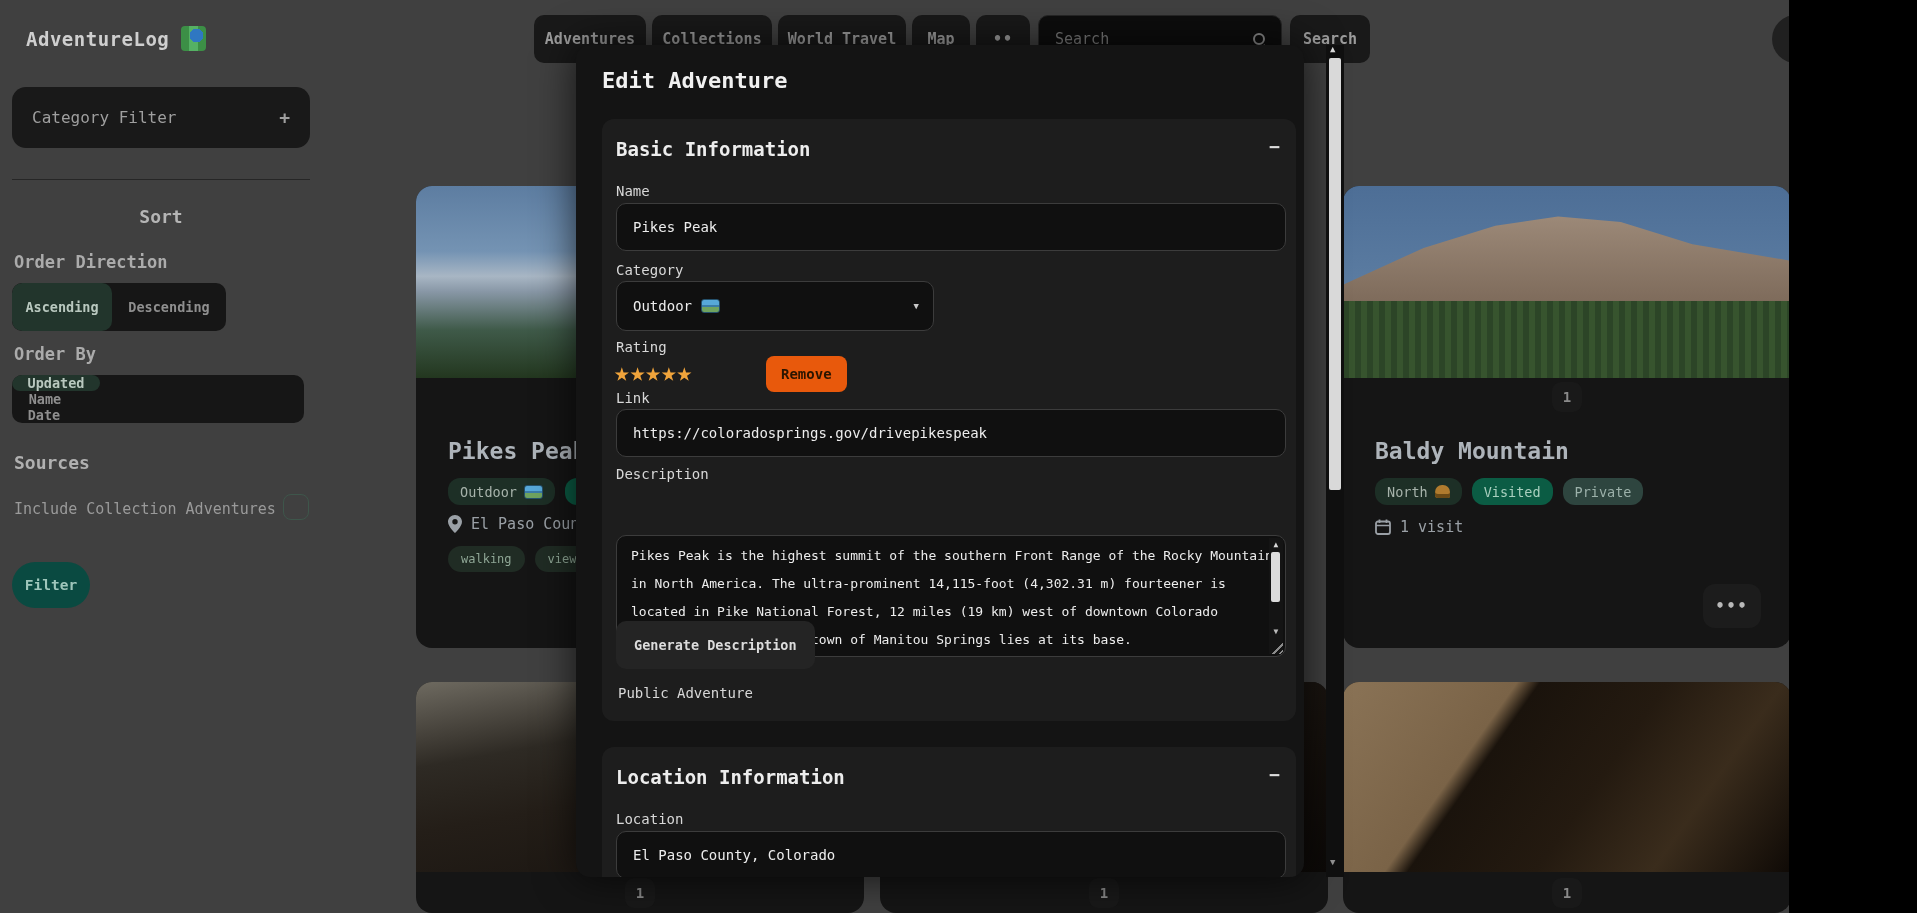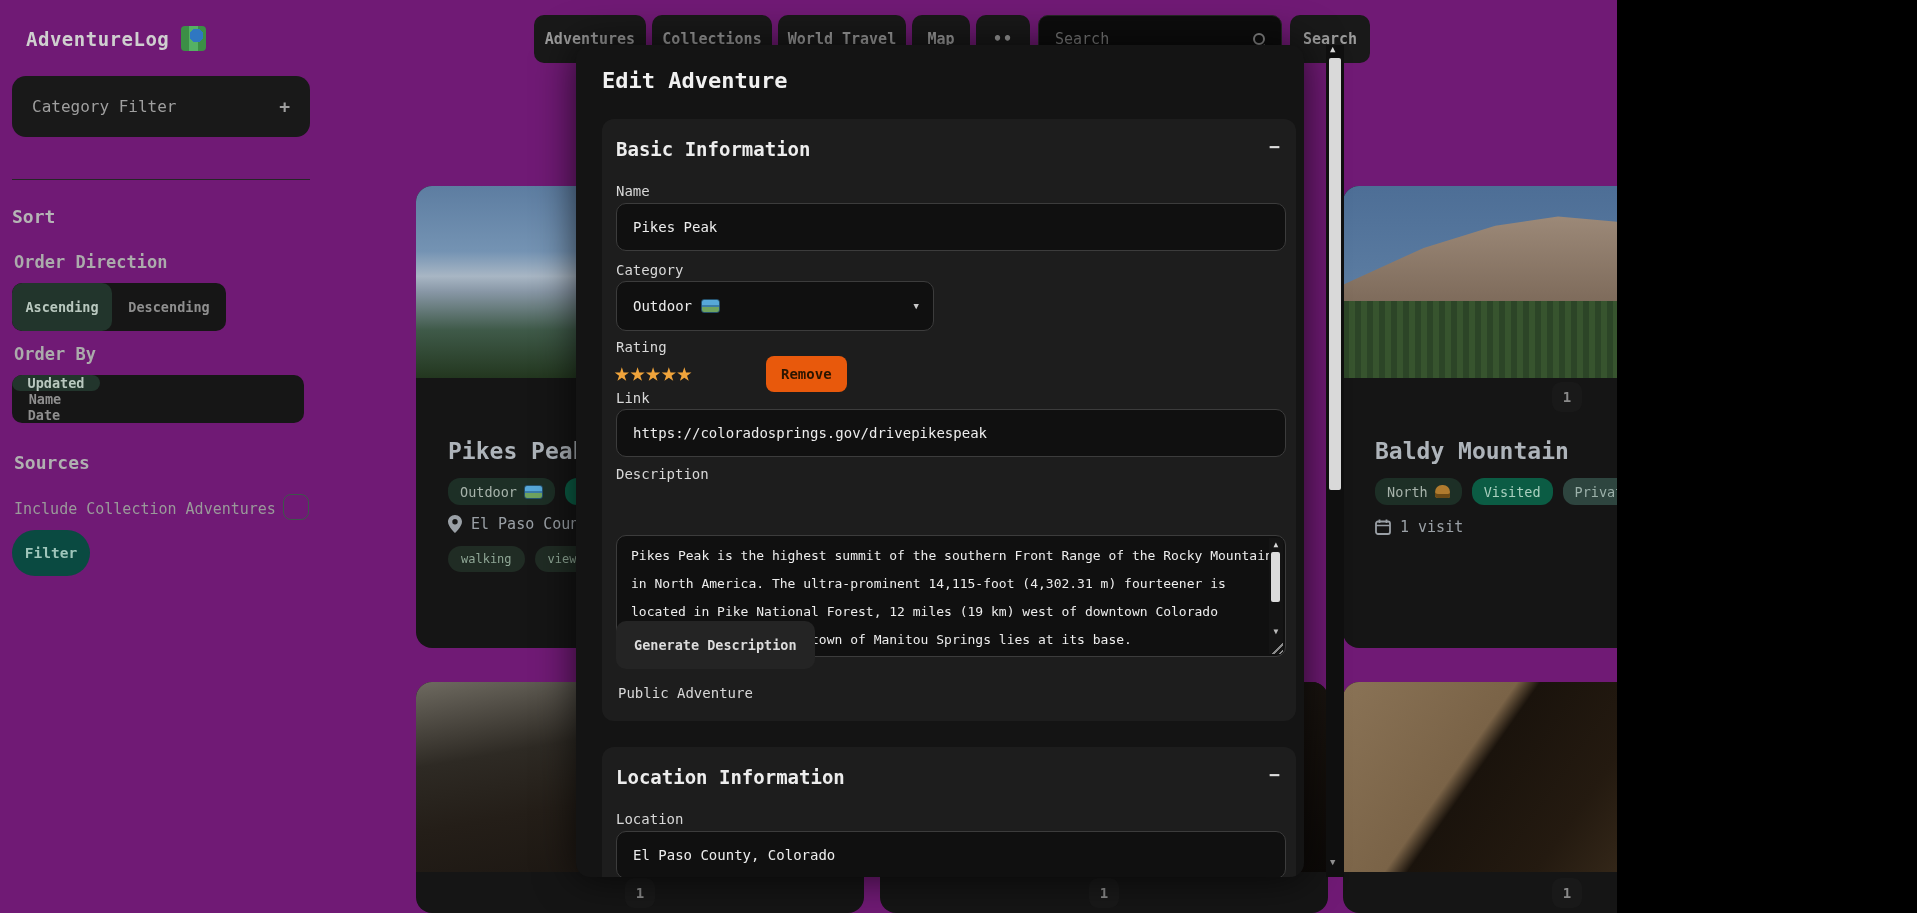--- a/index.html
+++ b/index.html
@@ -1,18 +1,18 @@
 <!DOCTYPE html>
 <html><head>
 <meta charset="utf-8">
 <style>
   * { margin:0; padding:0; box-sizing:border-box; }
   html,body { background:#000; }
   body { font-family:"DejaVu Sans Mono", monospace; }
-  #stage { position:relative; width:1617px; height:913px; background:#701a75; overflow:hidden; }
+  #stage { position:relative; width:1789px; height:913px; background:#404040; overflow:hidden; }
   .abs { position:absolute; }
 
   
   .brand-txt { font-size:19px; font-weight:bold; color:#cfcfcf; letter-spacing:.5px; }
   .ico-map { display:inline-block; width:25px; height:25px; border-radius:4px; vertical-align:middle;
     background: radial-gradient(circle at 62% 38%, #2f77c2 0 31%, transparent 32%),
                 linear-gradient(90deg,#3c8f46 0 33%,#55b164 33% 66%,#3c8f46 66%); }
   .navbtn { height:48px; border-radius:10px; background:#191919; color:#9c9c9c; font-weight:bold;
     font-size:15px; display:flex; align-items:center; justify-content:center; font-family:inherit; border:none; }
   .search-inp { height:48px; border-radius:10px; background:#0d0d0d; border:1px solid #262626;
@@ -22,21 +22,21 @@
   .mag i { position:absolute; width:2px; height:7px; background:#8a8a8a; left:10px; top:9px; transform:rotate(-45deg); display:block; }
   .avatar { width:48px; height:48px; border-radius:50%; background:#202020; color:#b9b9b9;
     font-size:19px; font-weight:bold; display:flex; align-items:center; justify-content:center; }
   .dots { letter-spacing:2px; color:#b9b9b9; font-size:15px; font-weight:bold; }
 
   
   .side-card { background:#191919; border-radius:14px; display:flex; align-items:center; justify-content:space-between; padding:0 20px; }
   .side-card .t { color:#9f9f9f; font-size:16px; }
   .side-card .plus { color:#9f9f9f; font-size:18px; font-weight:bold; cursor:pointer; }
   .hr { background:#262626; height:1px; }
-  .h-sort { color:#b5b5b5; font-size:18px; font-weight:bold; text-align:left; }
+  .h-sort { color:#b5b5b5; font-size:18px; font-weight:bold; text-align:center; }
   .h-lbl { color:#ababab; font-size:17px; font-weight:bold; }
   .tgl-group { background:#161616; border-radius:10px; display:flex; height:48px; overflow:hidden; }
   .tgl { display:flex; align-items:center; justify-content:center; font-size:13.5px; font-weight:bold;
     color:#8f8f8f; border:none; background:transparent; font-family:inherit; }
   .tgl.sel { background:#22352c; color:#b9c8bf; border-radius:10px; }
   .inc-lbl { color:#9a9a9a; font-size:15px; }
   .cbox { width:26px; height:26px; border:1.5px solid #3e564b; border-radius:8px; background:transparent; }
   .btn-filter { background:#0a4a41; color:#9fc6bb; font-weight:bold; font-size:14.5px; border:none;
     border-radius:12px; font-family:inherit; }
 
@@ -127,21 +127,21 @@
   <button class="navbtn abs" style="left:976px;top:15px;width:54px;letter-spacing:1px;">••</button>
 
   <input class="search-inp abs" style="left: 1038px; top: 15px; width: 244px;" placeholder="Search">
   <span class="abs mag" style="left:1253px;top:30px;"><i></i></span>
   <button class="navbtn abs" style="left:1290px;top:15px;width:80px;">Search</button>
 
   <div class="avatar abs" style="left:1772px;top:15px;">D</div>
   <button class="navbtn abs dots" style="left:1832px;top:15px;width:56px;">•••</button>
 
   
-  <div class="side-card abs" style="left:12px;top:76px;width:298px;height:61px;gap:38px;">
+  <div class="side-card abs" style="left:12px;top:87px;width:298px;height:61px;gap:38px;">
     <span class="t">Category Filter</span>
     <span class="plus">+</span>
   </div>
 
   <div class="hr abs" style="left:12px;top:179px;width:298px;"></div>
 
   <div class="h-sort abs" style="left:12px;top:206px;width:298px;">Sort</div>
 
   <div class="h-lbl abs" style="left:14px;top:252px;">Order Direction</div>
   <div class="tgl-group abs" style="left:12px;top:283px;width:214px;">
@@ -154,21 +154,21 @@
     <button class="tgl sel" style="width:88px;">Updated</button>
     <button class="tgl" style="width:66px;">Name</button>
     <button class="tgl" style="width:64px;">Date</button>
     <button class="tgl" style="width:74px;">Rating</button>
   </div>
 
   <div class="h-lbl abs" style="left:14px;top:452px;font-size:18px;color:#b0b0b0;text-align:right;">Sources</div>
   <div class="inc-lbl abs" style="left:14px;top:500px;">Include Collection Adventures</div>
   <div class="cbox abs" style="left:283px;top:494px;"></div>
 
-  <button class="btn-filter abs" style="left:12px;top:530px;width:78px;height:46px;border-radius:23px;">Filter</button>
+  <button class="btn-filter abs" style="left:12px;top:562px;width:78px;height:46px;border-radius:23px;">Filter</button>
 
   
   
   <div class="card abs" style="left:416px;top:186px;width:448px;height:462px;">
     <div class="card-img img-pikes"></div>
     <div class="card-title" style="margin:60px 0 0 32px;">Pikes Peak</div>
     <div style="margin:14px 0 0 32px;display:flex;gap:10px;">
       <span class="chip chip-cat">
         <span>Outdoor</span>
         <span class="ico-park"></span>

